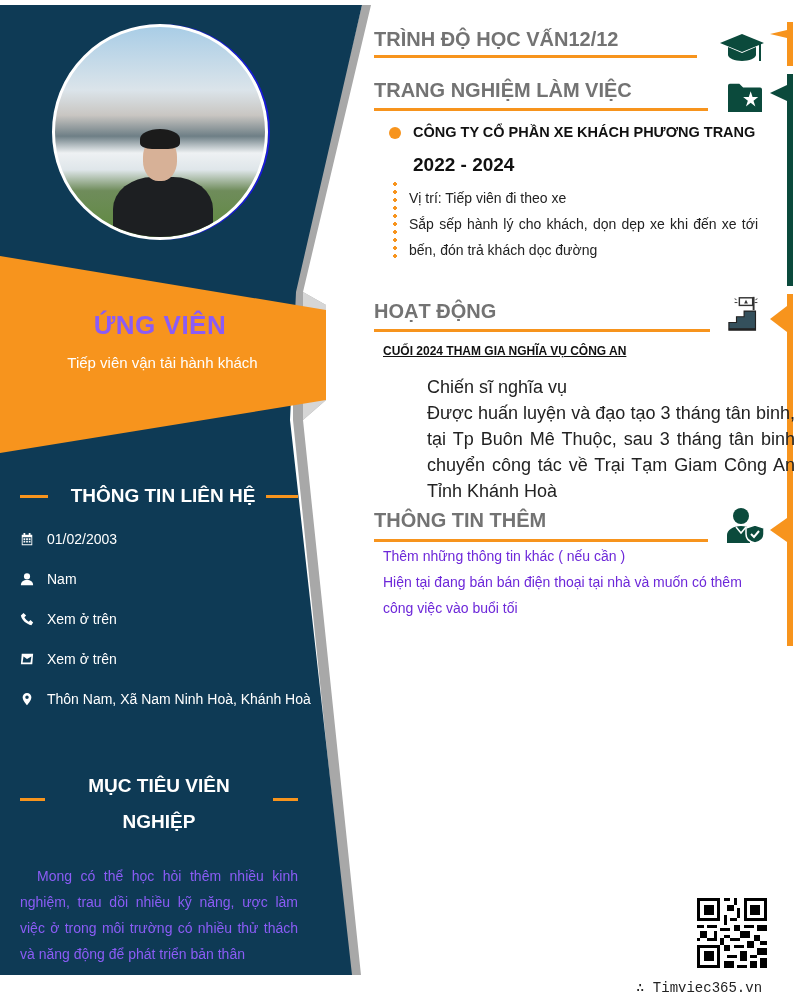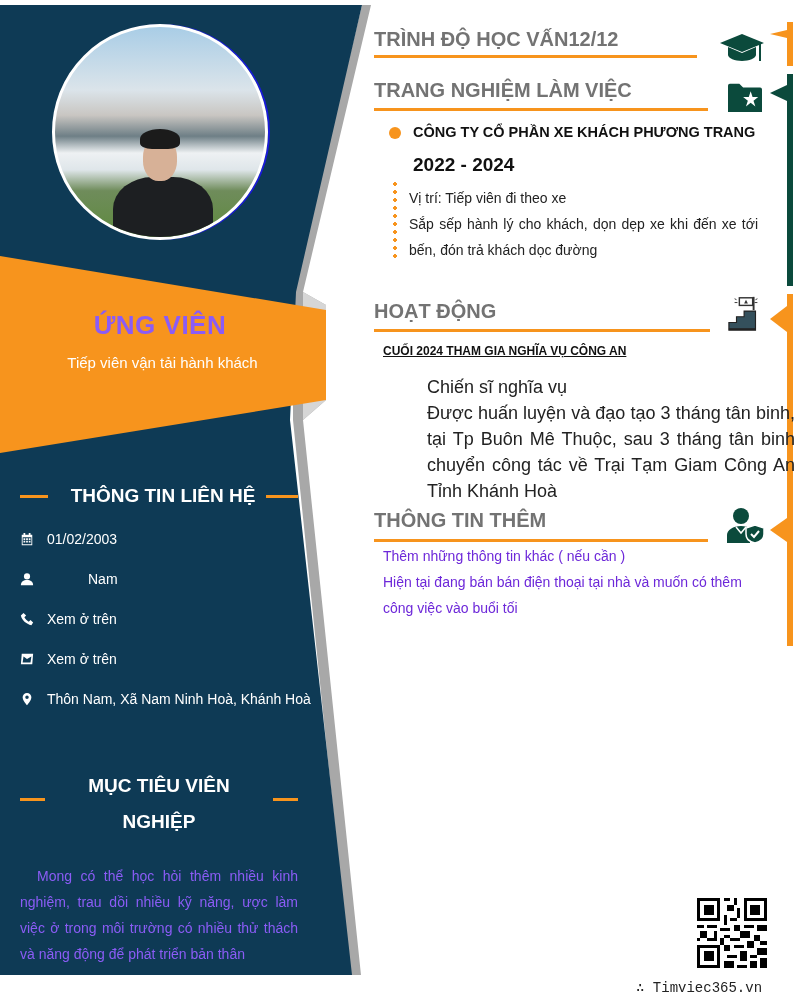--- a/index.html
+++ b/index.html
@@ -85,21 +85,21 @@
 <div class="dash" style="left:266px; top:495px; width:32px;"></div>
 
 <div class="contact-item" style="top:529px;">
   <span class="ic">
     <svg viewBox="0 0 16 16">
         <path d="M2 3h12v12H2z M3 6v8h10V6z M4 1h2v3H4z M10 1h2v3h-2z M4 7h2v2H4zM7 7h2v2H7zM10 7h2v2h-2zM4 10h2v2H4zM7 10h2v2H7zM10 10h2v2h-2z"></path>
       </svg>
   </span>
   <span>01/02/2003</span>
 </div>
-<div class="contact-item" style="top:569px;gap:41px;">
+<div class="contact-item" style="top:569px;">
   <span class="ic">
     <svg viewBox="0 0 16 16">
         <circle cx="8" cy="5" r="3.5"></circle>
         <path d="M1 15c0-4 3-6 7-6s7 2 7 6z"></path>
       </svg>
   </span>
   <span>Nam</span>
 </div>
 <div class="contact-item" style="top:609px;">
   <span class="ic">

